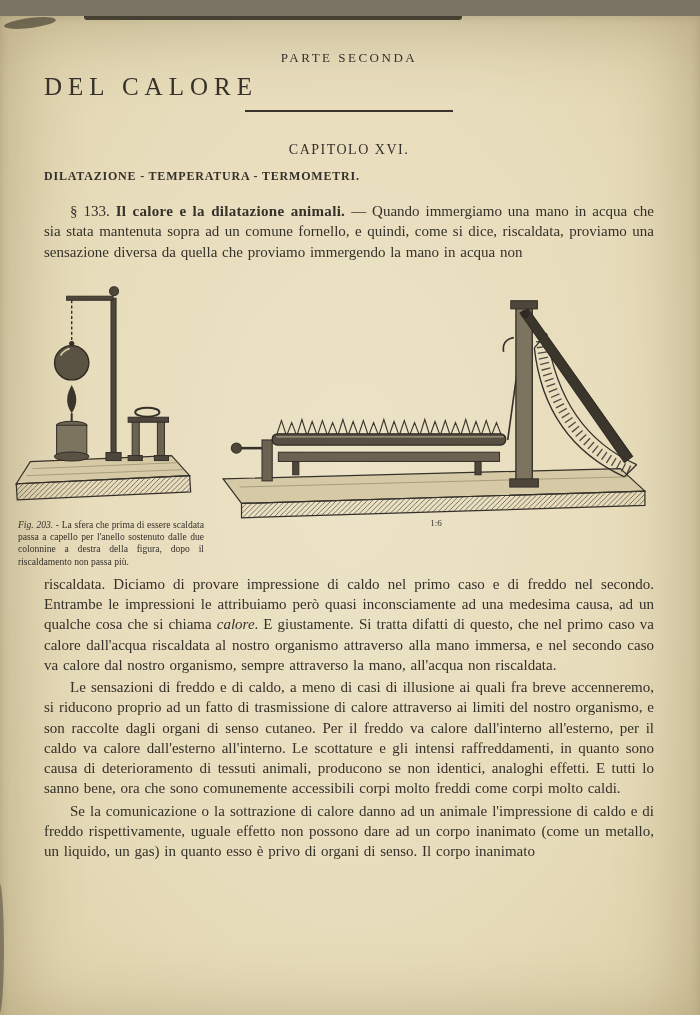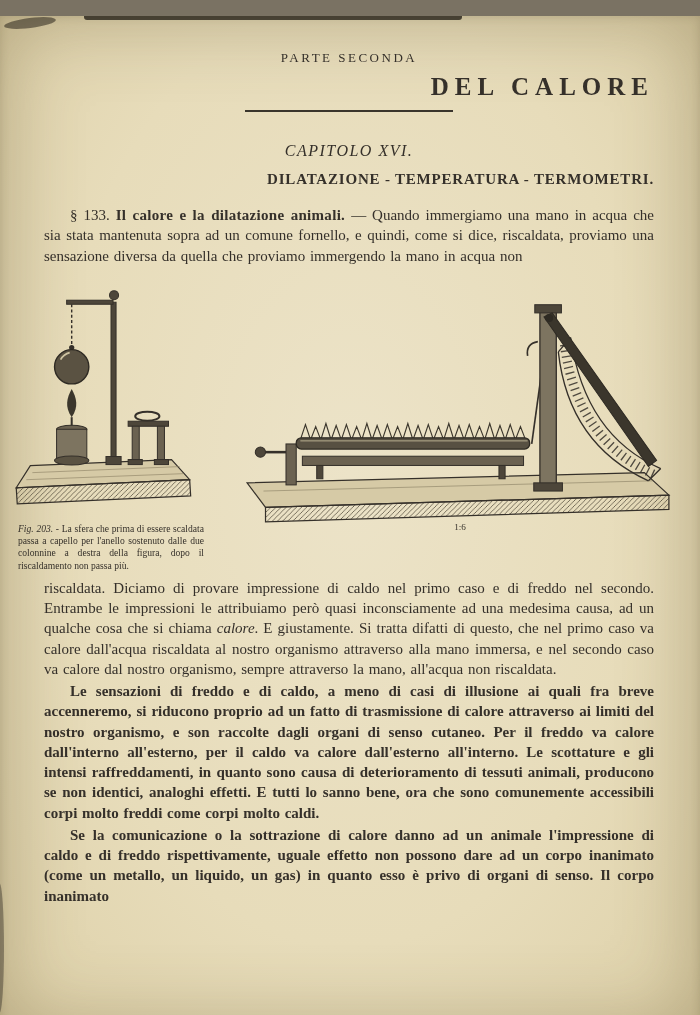--- a/index.html
+++ b/index.html
@@ -14,33 +14,33 @@
     box-sizing:border-box;
     padding:34px 46px 0 44px;
     color:#35302a;
     font-family:"Liberation Serif", serif;
   }
   .artifact-top{position:absolute;top:0;left:84px;width:378px;height:4px;background:#1c1812;opacity:.75;border-radius:0 0 3px 3px;}
   .artifact-corner{position:absolute;top:2px;left:4px;width:52px;height:10px;background:#2a251c;opacity:.55;transform:rotate(-7deg);border-radius:50%;}
   .artifact-edge{position:absolute;left:-5px;bottom:18px;width:9px;height:130px;background:#3a332a;opacity:.45;border-radius:50%;}
 
   .part{ text-align:center;font-size:13px;letter-spacing:2.5px;}
-  .title{ text-align:right;font-size:25px;letter-spacing:6px;font-weight:bold;margin-top:7px;}
+  .title{ text-align:left;font-size:25px;letter-spacing:6px;font-weight:normal;margin-top:7px;}
   .rule{ width:208px;height:2px;background:#3a352c;margin:9px auto 0;}
-  .chapter{ text-align:center;font-size:16px;letter-spacing:1.5px;margin-top:30px;font-style:italic;}
-  .chapter-title{ text-align:right;font-size:15px;letter-spacing:.8px;font-weight:bold;margin-top:11px;}
+  .chapter{ text-align:center;font-size:14px;letter-spacing:1.5px;margin-top:30px;}
+  .chapter-title{ text-align:left;font-size:12px;letter-spacing:.8px;font-weight:bold;margin-top:11px;}
 
   p.body{ font-size:15px;line-height:1.35;text-align:justify;margin:0;word-spacing:1px;}
   p.first{ margin-top:17px;}
   p.indent{ text-indent:26px;}
   p.cont{ margin-top:2px;}
-  p.body + p.body{ margin-top:2px;font-weight:bold;}
+  p.body + p.body{ margin-top:2px;}
   b.lead{ letter-spacing:.3px;}
 
-  .figures{ display:flex;gap:24px;margin:8px 0 6px -34px;width:668px;align-items:flex-start;}
+  .figures{ display:flex;gap:0;margin:8px 0 6px -34px;width:668px;align-items:flex-start;}
   figure{ margin:0;}
   .fig-left{ width:198px;flex:0 0 auto;}
   .fig-right{ width:452px;flex:0 0 auto;}
   figcaption{ font-size:9.6px;line-height:1.28;text-align:justify;margin-top:3px;color:#35302a;}
   .fig-left figcaption{ padding:0 4px 0 8px;}
   .fig-right figcaption{ width:420px;margin:2px auto 0;}
   .figlabel{ font-style:italic;}
 </style>
 </head>
 <body>

